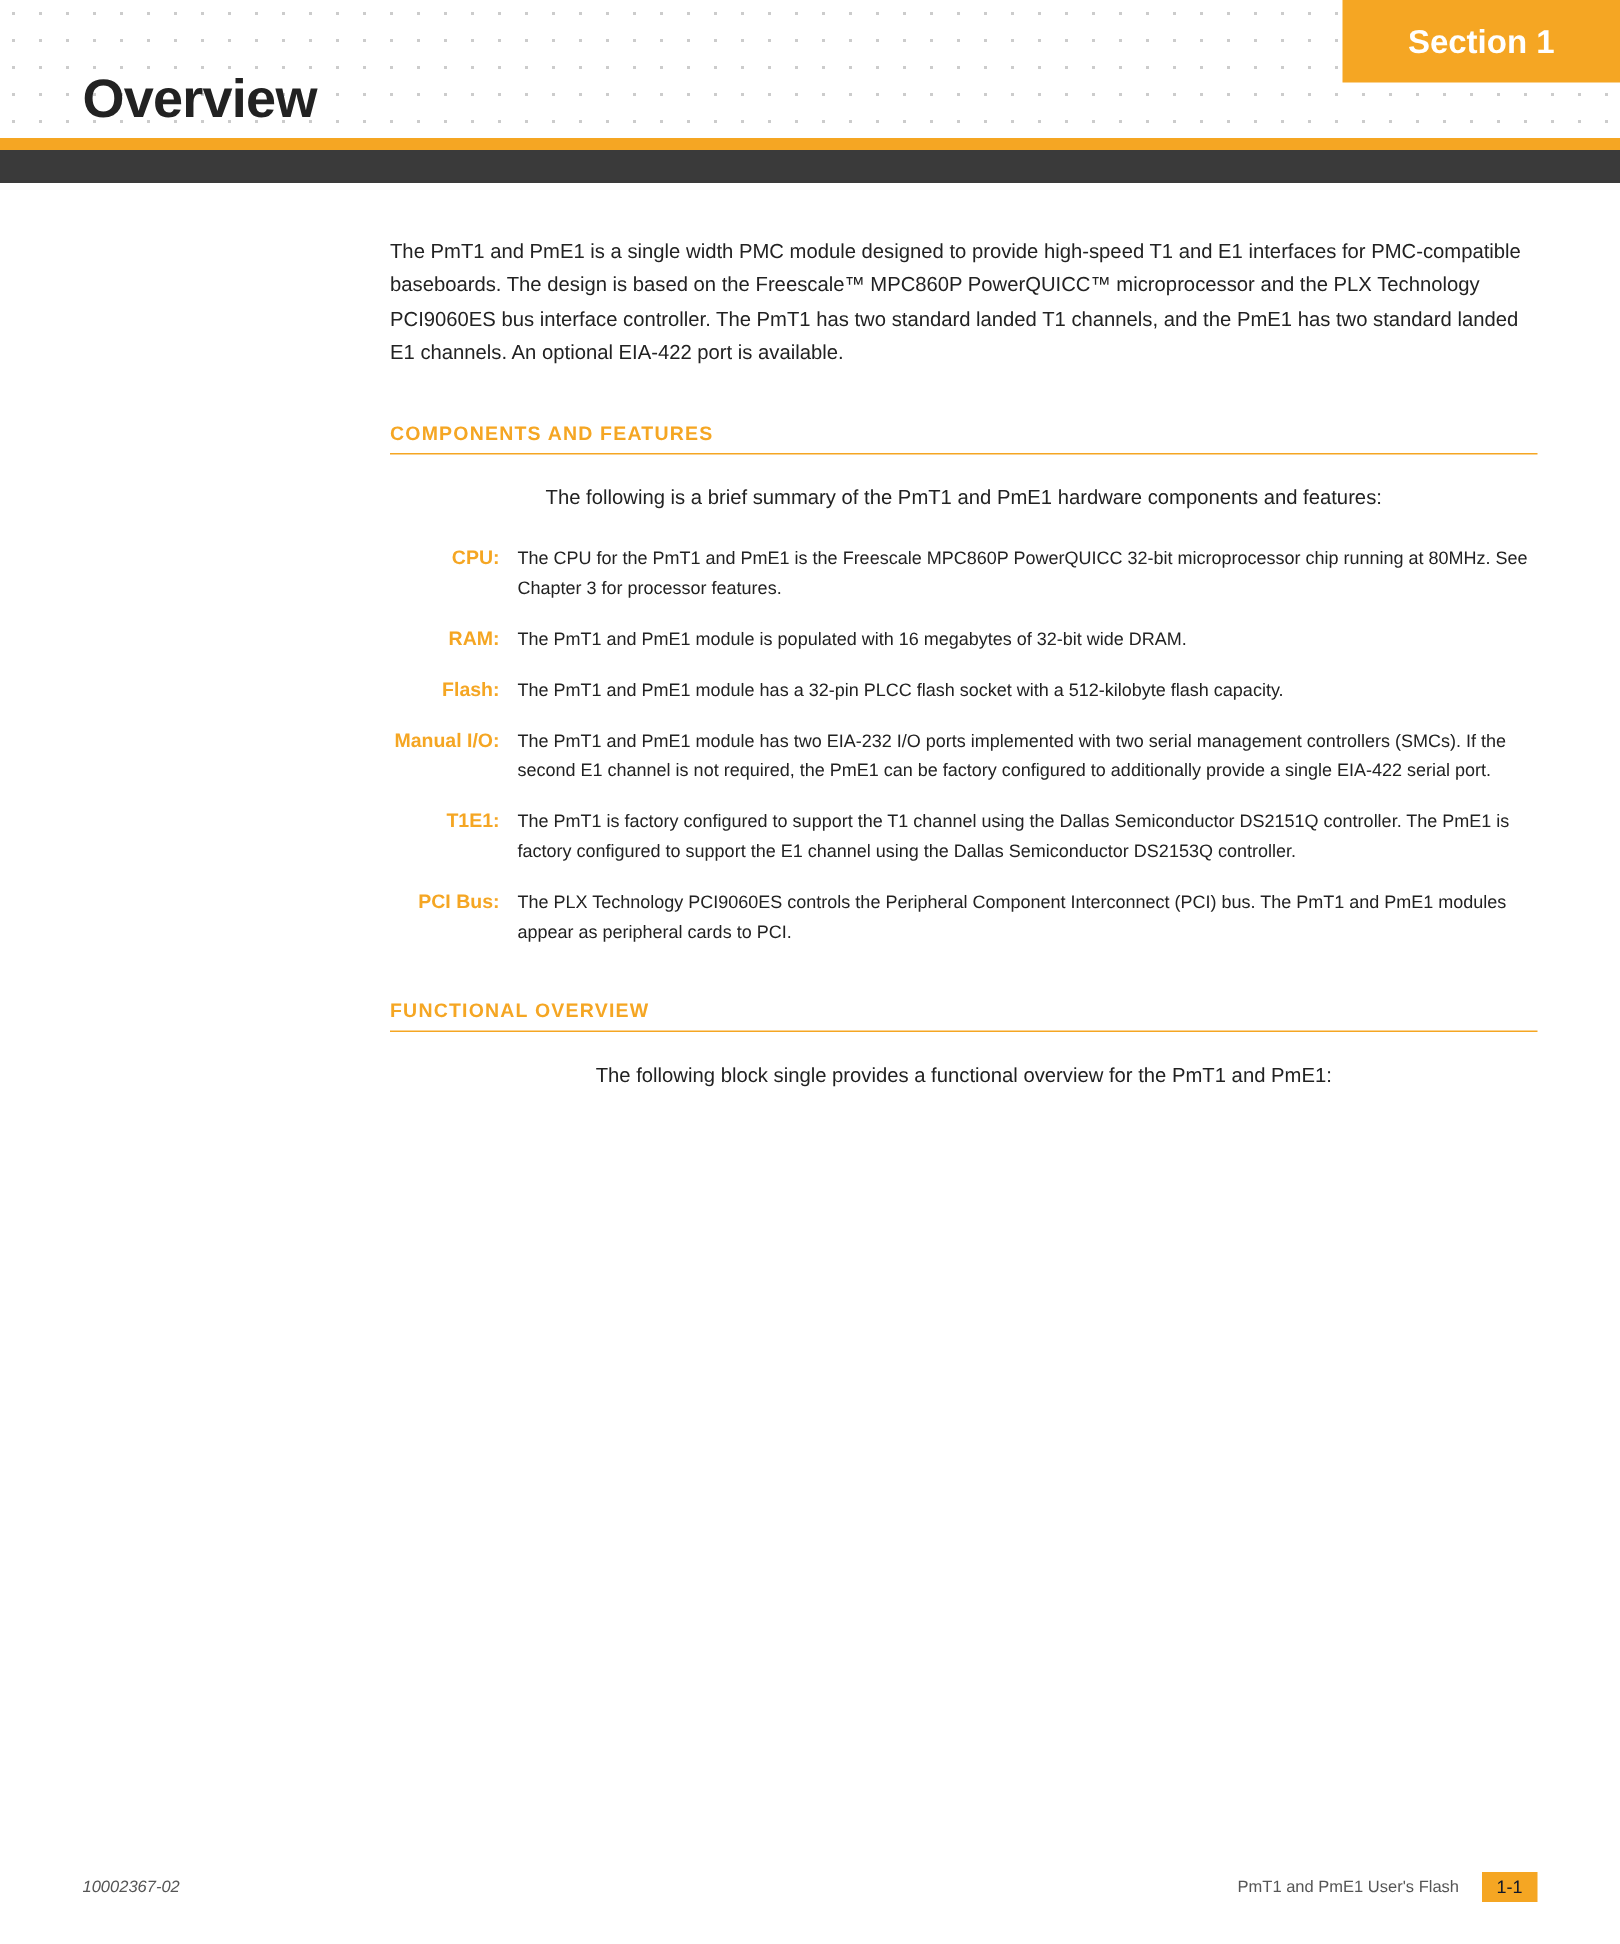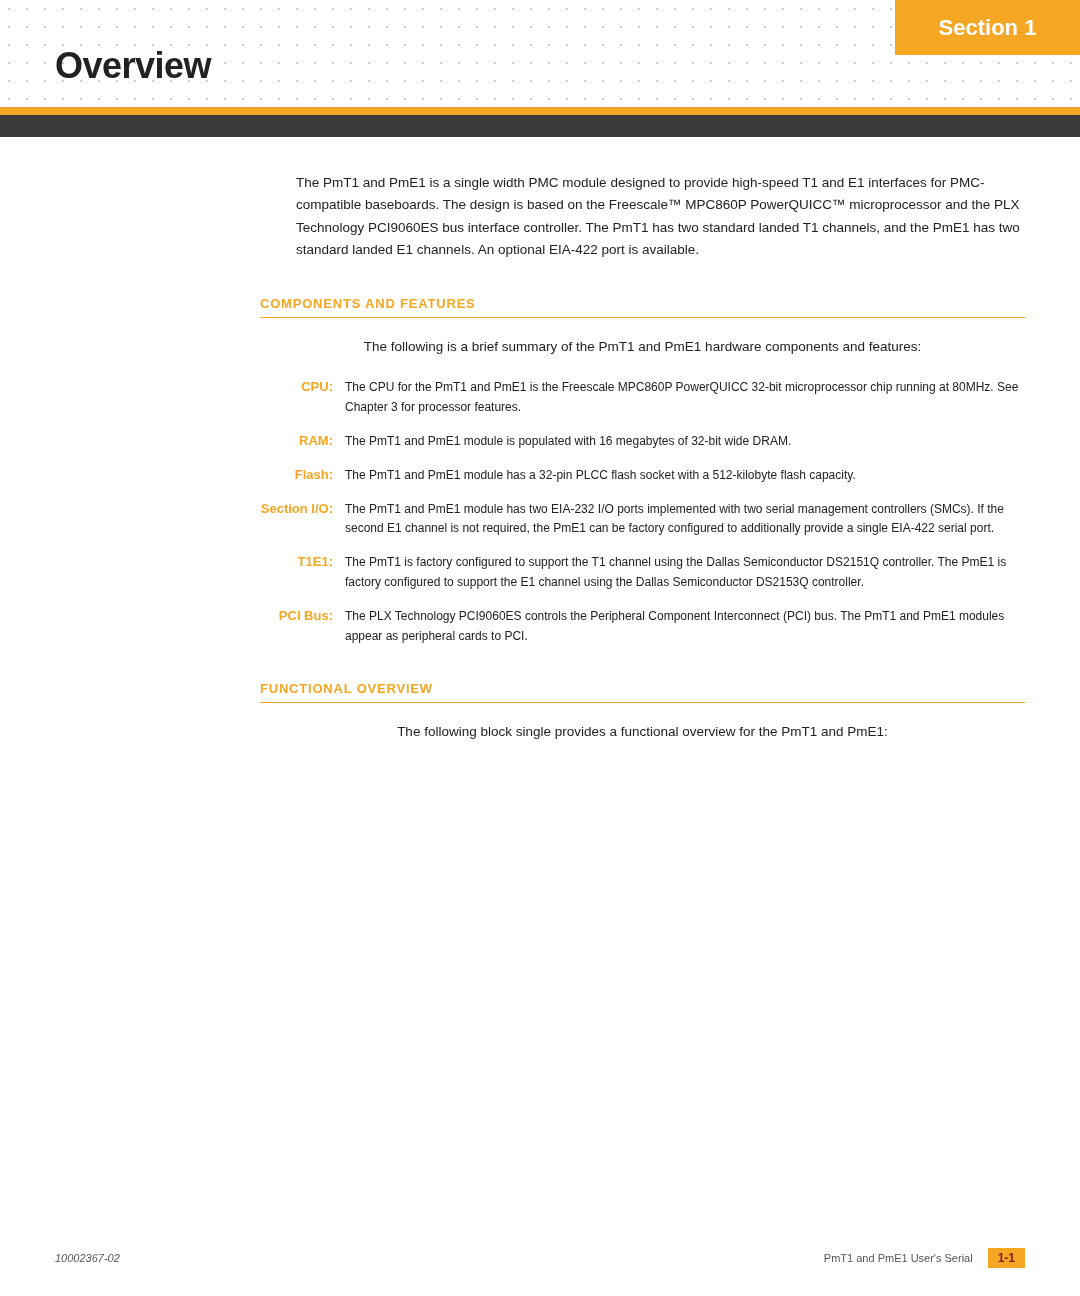--- a/index.html
+++ b/index.html
@@ -12,21 +12,21 @@
       font-size: 14px;
       color: #222222;
       position: relative;
       overflow-x: hidden;
     }
 
     
     .header-area {
       position: relative;
       width: 100%;
-      height: 107px;
+      height: 92px;
       background: #ffffff;
       overflow: hidden;
     }
 
     .dots-pattern {
       position: absolute;
       top: 0;
       left: 0;
       width: 100%;
       height: 100%;
@@ -91,21 +91,20 @@
       padding: 35px 55px 50px 260px;
       max-width: 1080px;
     }
 
     
     .intro-paragraph {
       font-size: 13.5px;
       line-height: 1.65;
       color: #222222;
       margin-bottom: 30px;
-      margin-left: 36px;
     }
 
     
     .section-heading {
       font-size: 13px;
       font-weight: bold;
       color: #F5A623;
       letter-spacing: 0.8px;
       text-transform: uppercase;
       margin-bottom: 6px;
@@ -173,22 +172,22 @@
       font-style: italic;
       color: #555555;
     }
 
     .footer-title {
       color: #555555;
     }
 
     .footer-page {
       background: #F5A623;
-      color: #7f1d1d;
-      font-weight: bold;
+      color: #0f172a;
+      font-weight: normal;
       padding: 3px 10px;
       font-size: 12px;
       min-width: 30px;
       text-align: center;
     }
 
     .footer-right {
       display: flex;
       align-items: center;
       gap: 15px;
@@ -231,21 +230,21 @@
         <span class="feature-label">RAM:</span>
         <span class="feature-text">The PmT1 and PmE1 module is populated with 16 megabytes of 32-bit wide DRAM.</span>
       </div>
 
       <div class="feature-item">
         <span class="feature-label">Flash:</span>
         <span class="feature-text">The PmT1 and PmE1 module has a 32-pin PLCC flash socket with a 512-kilobyte flash capacity.</span>
       </div>
 
       <div class="feature-item">
-        <span class="feature-label">Section I/O:</span>
+        <span class="feature-label">Manual I/O:</span>
         <span class="feature-text">The PmT1 and PmE1 module has two EIA-232 I/O ports implemented with two serial management controllers (SMCs). If the second E1 channel is not required, the PmE1 can be factory configured to additionally provide a single EIA-422 serial port.</span>
       </div>
 
       <div class="feature-item">
         <span class="feature-label">T1E1:</span>
         <span class="feature-text">The PmT1 is factory configured to support the T1 channel using the Dallas Semiconductor DS2151Q controller. The PmE1 is factory configured to support the E1 channel using the Dallas Semiconductor DS2153Q controller.</span>
       </div>
 
       <div class="feature-item">
         <span class="feature-label">PCI Bus:</span>
@@ -259,16 +258,16 @@
     <div class="section-heading">FUNCTIONAL OVERVIEW</div>
     <hr class="section-divider">
     <p class="section-intro">The following block single provides a functional overview for the PmT1 and PmE1:</p>
   </div>
 
 </div>
 
 <div class="page-footer">
   <span class="footer-doc-number">10002367-02</span>
   <div class="footer-right">
-    <span class="footer-title">PmT1 and PmE1 User's Serial</span>
+    <span class="footer-title">PmT1 and PmE1 User's Flash</span>
     <span class="footer-page">1-1</span>
   </div>
 </div>
 
 </body></html>

